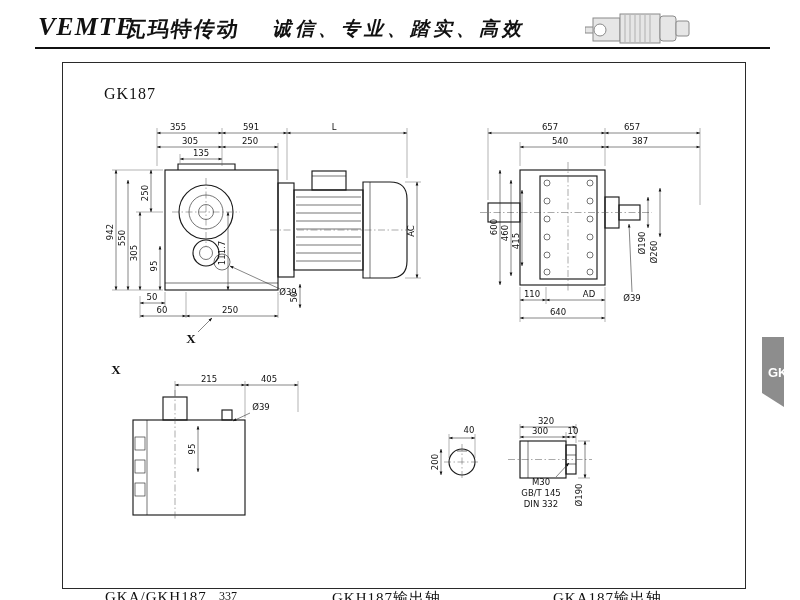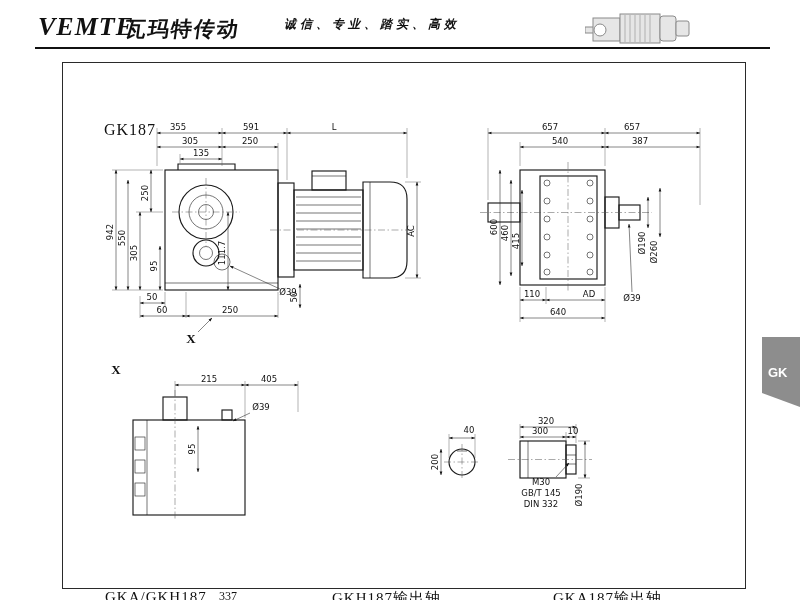--- a/index.html
+++ b/index.html
@@ -4,36 +4,36 @@
 <style>
   html,body{margin:0;padding:0;background:#fff;}
   body{position:relative;width:800px;height:600px;overflow:hidden;
        font-family:"Liberation Serif",serif;color:#111;}
 
   
   .brand{position:absolute;left:38px;top:12px;font-style:italic;font-weight:bold;
          font-size:26px;letter-spacing:1px;}
   .brand-cn{position:absolute;left:125px;top:15px;font-weight:bold;font-size:21px;
             letter-spacing:2px;transform:skewX(-8deg);}
-  .slogan{position:absolute;left:284px;top:16px;font-weight:bold;font-style:italic;
-          font-size:12px;letter-spacing:4px;}
+  .slogan{position:absolute;left:272px;top:16px;font-weight:bold;font-style:italic;
+          font-size:19px;letter-spacing:4px;}
   .header-rule{position:absolute;left:35px;top:47px;width:735px;height:0;
                border-top:2px solid #111;}
   .header-art{position:absolute;left:585px;top:3px;}
 
   
   .sheet{position:absolute;left:62px;top:62px;width:682px;height:525px;
          border:1px solid #2a2a2a;}
-  .model{position:absolute;left:104px;top:85px;font-size:16px;letter-spacing:1px;margin-top:36px;}
+  .model{position:absolute;left:104px;top:85px;font-size:16px;letter-spacing:1px;}
   .cap{position:absolute;top:589px;font-size:15px;letter-spacing:1px;}
   .cap-left{left:105px;}
   .cap-mid{left:332px;}
   .cap-right{left:553px;}
   .pageno{position:absolute;left:219px;top:589px;font-size:12px;}
-  .tab{position:absolute;left:762px;top:337px;width:38px;height:70px;background:#8d8d8d;
+  .tab{position:absolute;left:762px;top:337px;width:22px;height:70px;background:#8d8d8d;
        clip-path:polygon(0 0,100% 0,100% 100%,0 80%);color:#fff;
        font:bold 13px "Liberation Sans",sans-serif;box-sizing:border-box;
        padding:28px 0 0 6px;}
 
   
   .canvas{position:absolute;left:0;top:0;}
   .o{stroke:#1a1a1a;stroke-width:1.15;fill:none;}
   .t{stroke:#1a1a1a;stroke-width:0.6;fill:none;}
   .e{stroke:#555;stroke-width:0.45;fill:none;}
   .d{stroke:#222;stroke-width:0.55;fill:none;marker-start:url(#ar);marker-end:url(#ar);}

